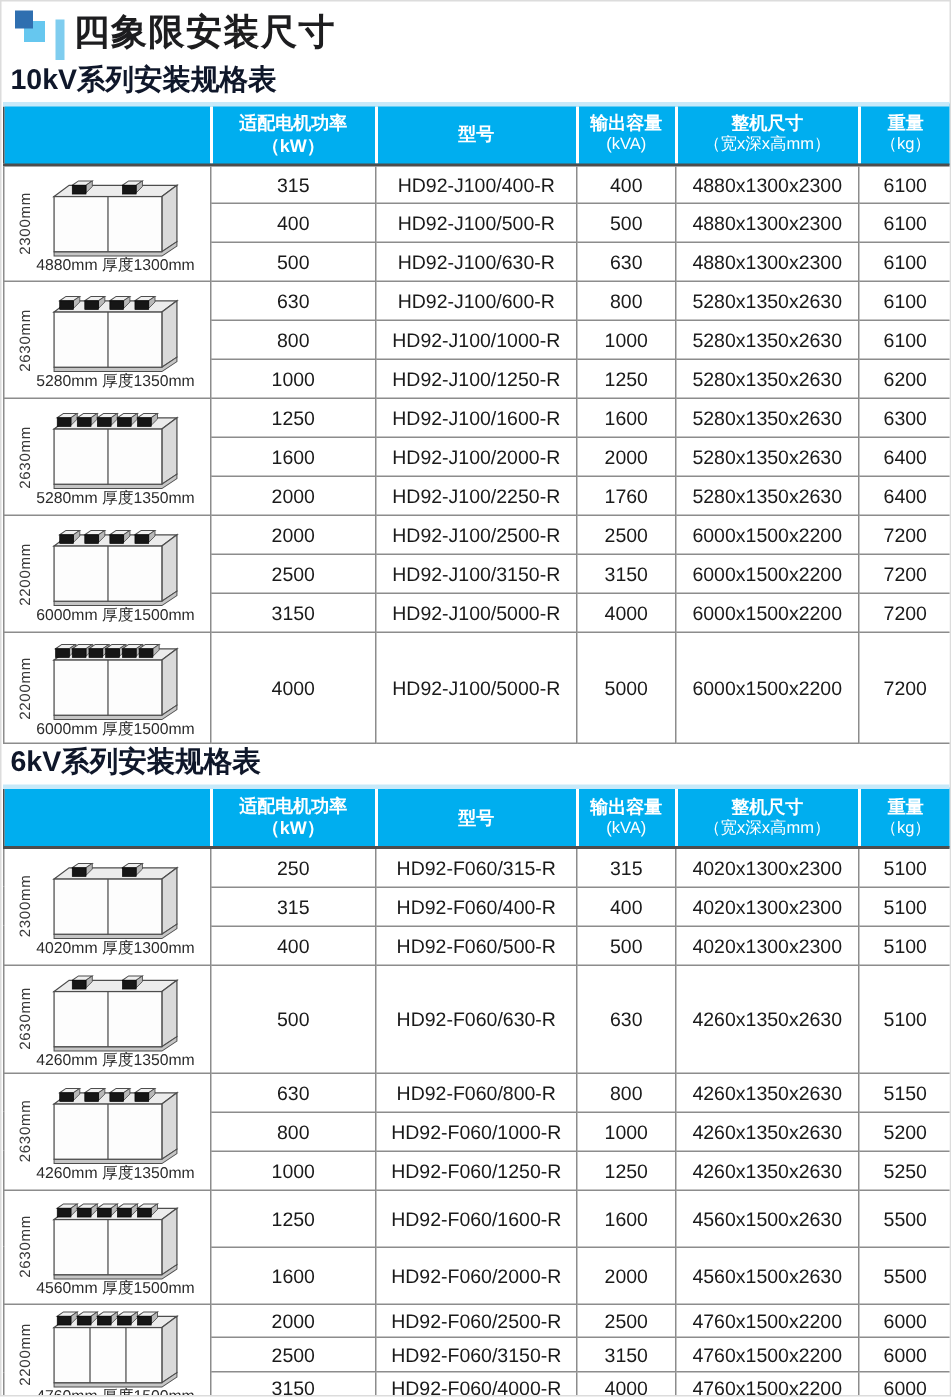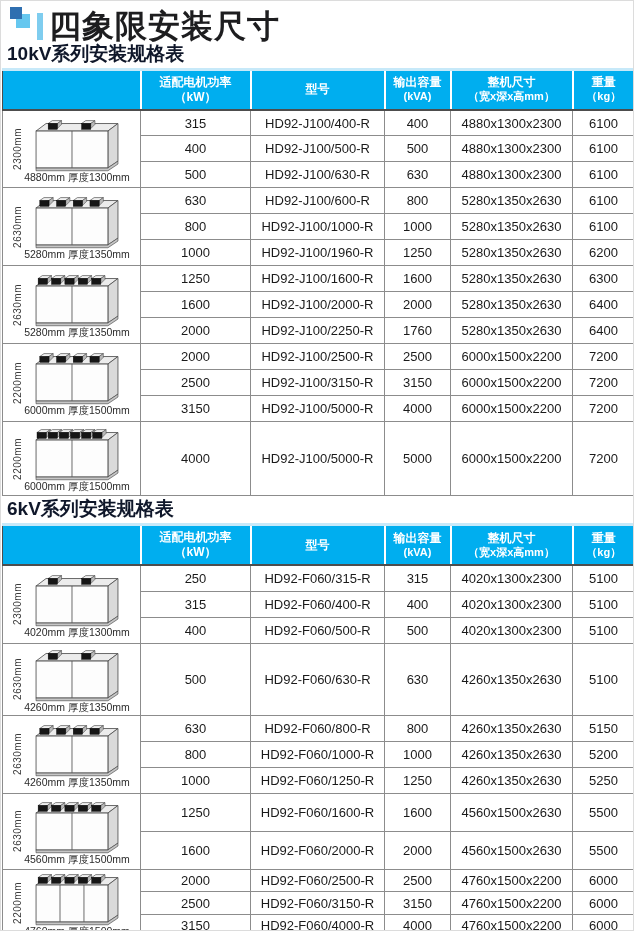--- a/index.html
+++ b/index.html
@@ -15,42 +15,42 @@
   
   .title-row{
     display:flex;align-items:flex-start;
     padding:4px 0 0 6px;height:36px;
   }
   .title-icon{position:relative;width:40px;height:36px;flex:0 0 40px;}
   .title-icon .sq-light{position:absolute;left:9px;top:9px;width:14px;height:14px;background:#66c7ef;}
   .title-icon .sq-dark{position:absolute;left:3px;top:2px;width:12px;height:12px;background:#2f6fb0;}
   .title-icon .bar{position:absolute;left:30px;top:8px;width:6px;height:27px;background:#7fcdef;}
   h1.page-title{
-    margin:4px 0 0 2px;font-size:32px;font-weight:bold;color:#1d1d1f;
+    margin:4px 0 0 2px;font-size:24px;font-weight:bold;color:#1d1d1f;
     letter-spacing:1px;line-height:1.1;
   }
   h2.section-title{
     margin:2px 0 3px 6px;font-size:19px;font-weight:bold;color:#0f172a;
     letter-spacing:0px;line-height:1.15;
   }
   .sec2{margin-top:6px;}
   
   table.spec{
     border-collapse:collapse;table-layout:fixed;
     margin:0 1px 0 1px;width:632px;
     border:1px solid #4d4d4d;
   }
   table.spec th{
     background:#00aeef;color:#ffffff;font-weight:bold;
     font-size:12px;line-height:1.25;text-align:center;vertical-align:middle;
     border-top:3px solid #c7e9f9;border-bottom:2px solid #4d4d4d;
     padding:2px 0;height:34px;
   }
   table.spec th + th{border-left:2px solid #ffffff;}
-  table.spec th .h2line{font-size:11px;font-weight:bold;}
+  table.spec th .h2line{font-size:11px;font-weight:normal;}
   table.spec td{
     border:1px solid #8c8c8c;
     font-size:13px;text-align:center;vertical-align:middle;
     padding:0 2px;color:#1a1a1a;background:#fff;
     overflow:hidden;white-space:nowrap;
   }
   table.spec tr.gstart td{border-top:1px solid #4d4d4d;}
   td.cab-cell{padding:1px 0;}
   .cab-wrap{display:flex;align-items:center;justify-content:center;}
   .cab-vlabel{
@@ -185,21 +185,21 @@
       </tr>
       <tr style="height: 26px;">
         <td>800</td>
         <td>HD92-J100/1000-R</td>
         <td>1000</td>
         <td>5280x1350x2630</td>
         <td>6100</td>
       </tr>
       <tr style="height: 26px;">
         <td>1000</td>
-        <td>HD92-J100/1960-R</td>
+        <td>HD92-J100/1250-R</td>
         <td>1250</td>
         <td>5280x1350x2630</td>
         <td>6200</td>
       </tr>
       <tr class="gstart" style="height: 26px;">
         <td class="cab-cell" rowspan="3">
           <div class="cab-wrap">
             <div class="cab-vlabel">2630mm</div>
             <div class="cab-col">
               <svg viewBox="0 0 110 67" width="102" height="56" xmlns="http://www.w3.org/2000/svg">

